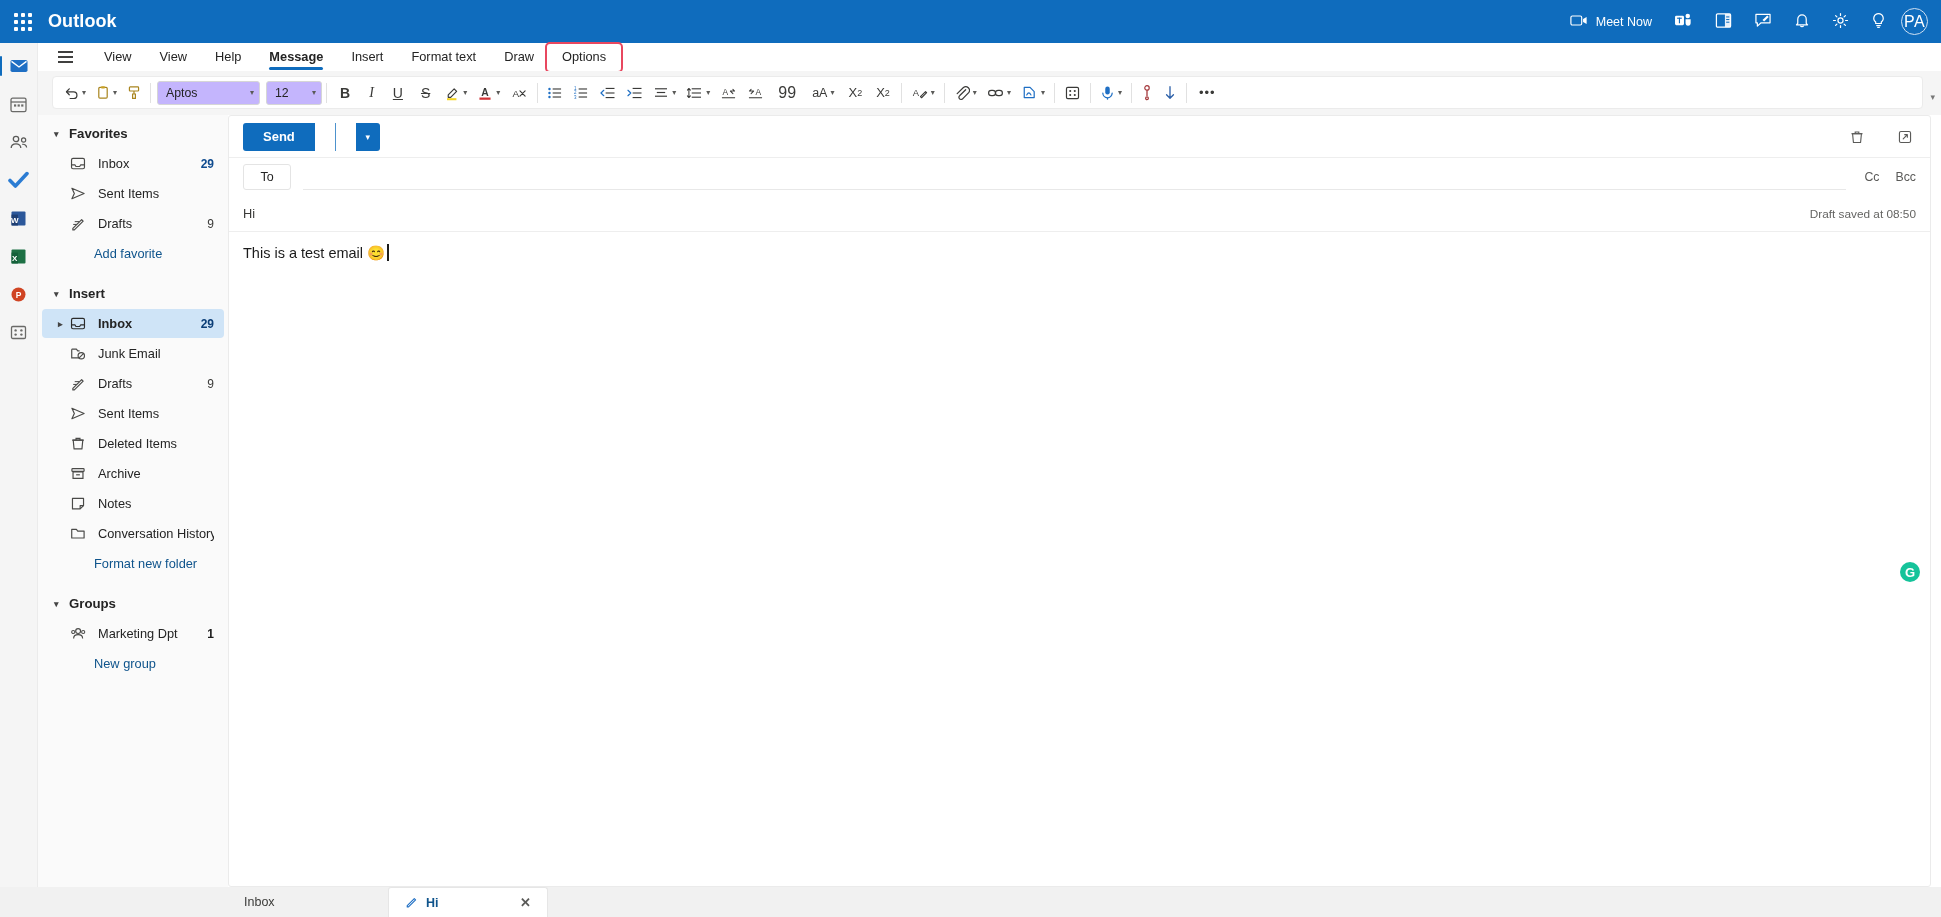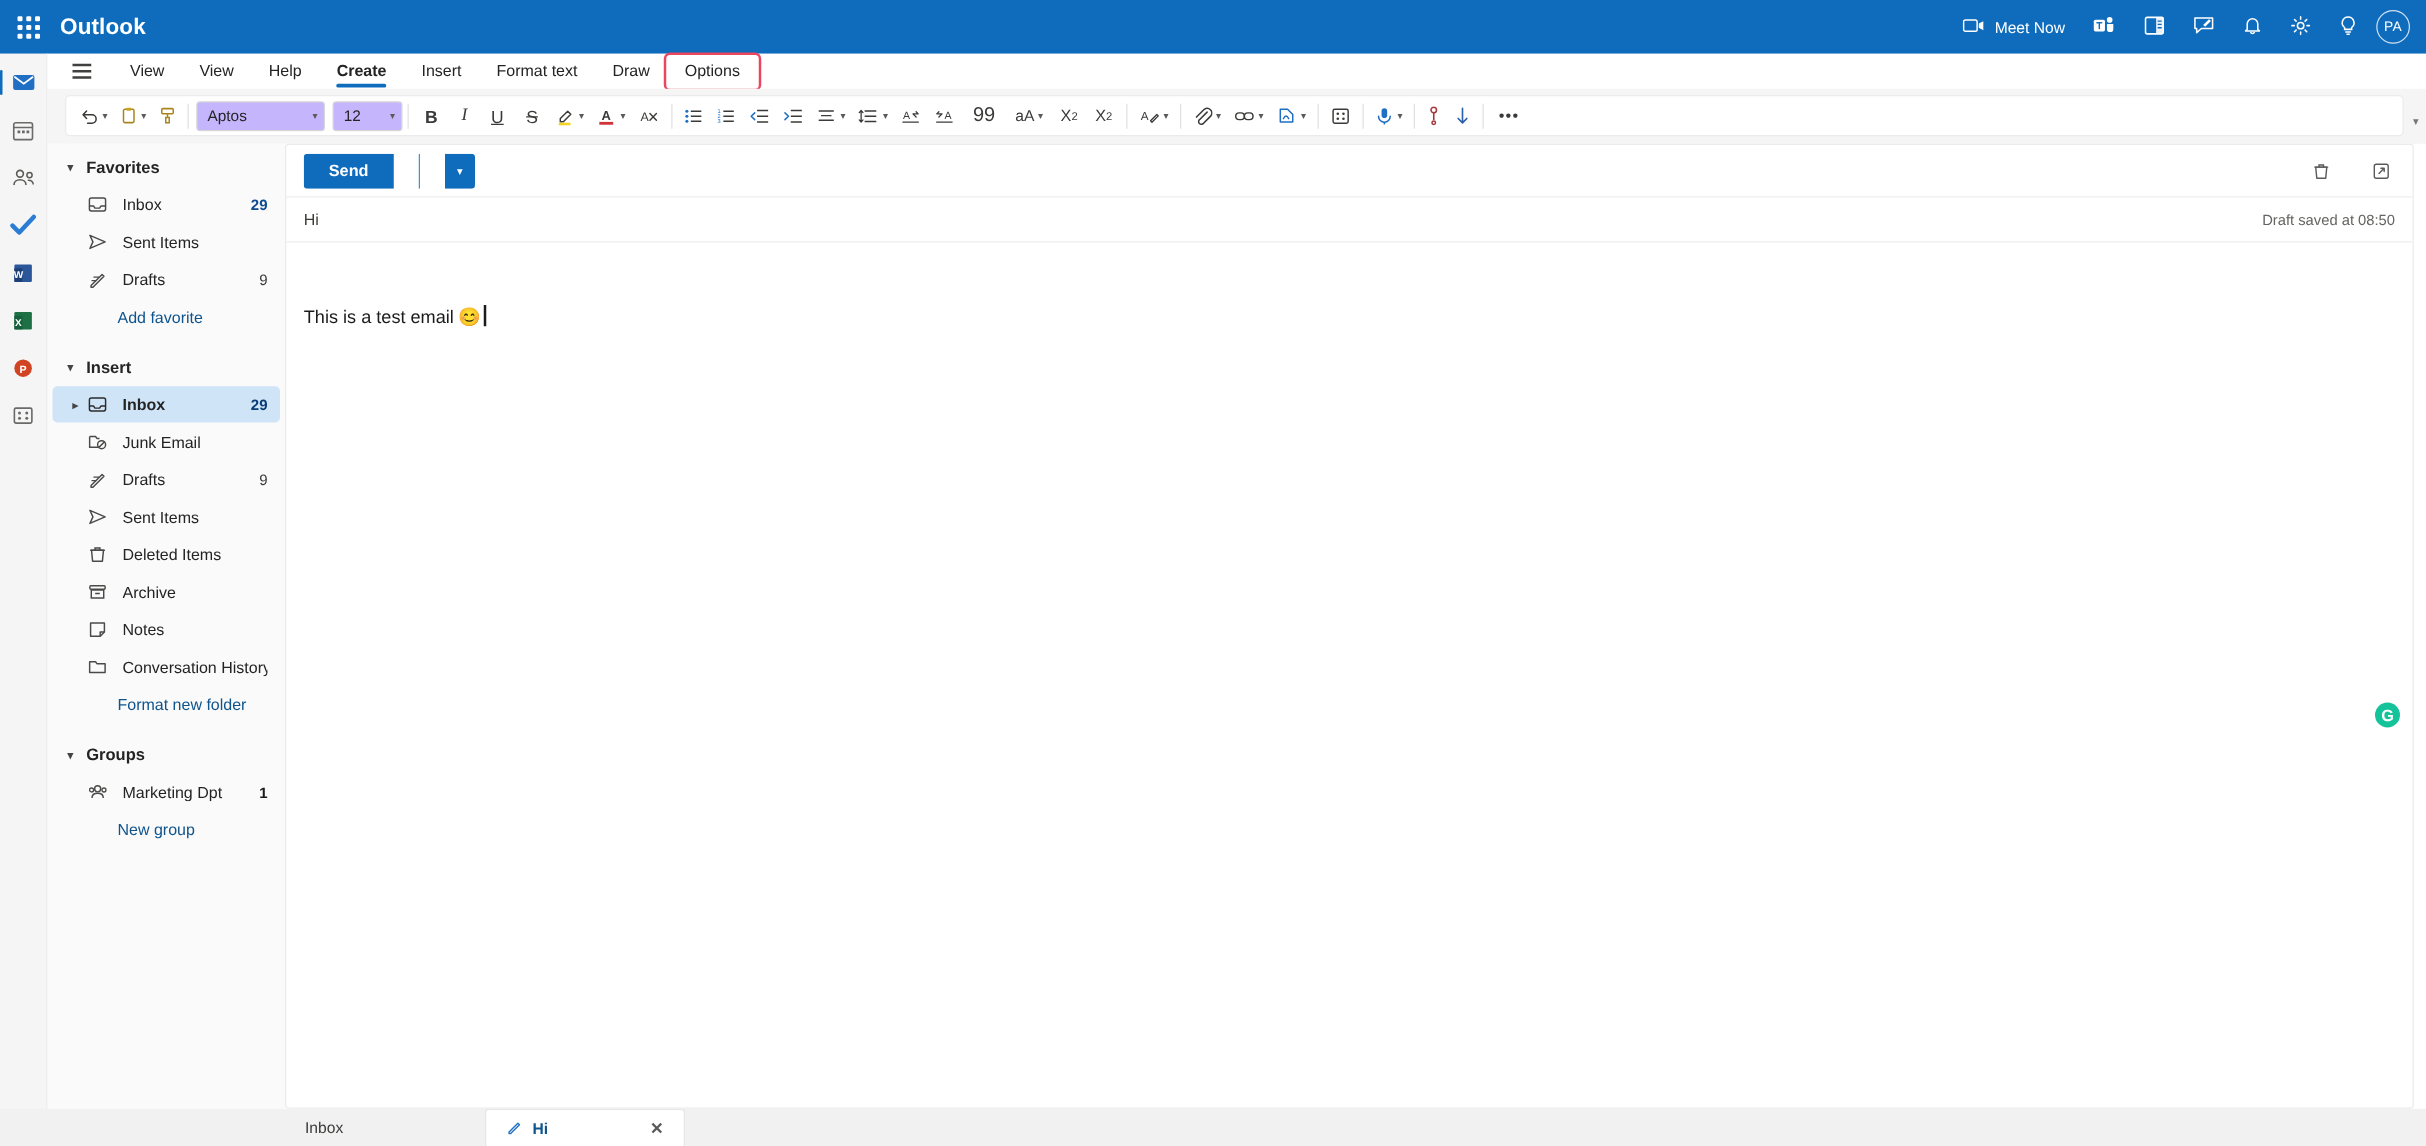--- a/index.html
+++ b/index.html
@@ -40,21 +40,21 @@
   .topright {
     position: absolute; right: 0; top: 0; height: 43px;
     display: flex; align-items: center; gap: 0;
   }
   .tr-item {
     height: 43px; display: flex; align-items: center; gap: 8px;
     padding: 0 11px; color: #fff; font-size: 12.5px; cursor: pointer;
   }
   .avatar {
     width: 27px; height: 27px; border-radius: 50%;
-    border: 1.3px solid #cfe0f2; color: #fff; font-size: 11px;
+    border: 1.3px solid #cfe0f2; color: #fff; font-size: 16px;
     display: flex; align-items: center; justify-content: center;
     margin-right: 13px; margin-left: 4px; letter-spacing: .3px;
   }
 
   
   .ribbon-tabs {
     position: absolute; top: 43px; left: 38px; right: 0; height: 28px;
     background: #fff; display: flex; align-items: center; gap: 0;
   }
   .hamburger {
@@ -389,21 +389,21 @@
 
 <div class="ribbon-tabs">
   <div class="hamburger">
       <i></i>
       <i></i>
       <i></i>
     </div>
   <div class="rtab">View</div>
   <div class="rtab">View</div>
   <div class="rtab">Help</div>
-  <div class="rtab active">Create</div>
+  <div class="rtab active">Message</div>
   <div class="rtab">Insert</div>
   <div class="rtab">Format text</div>
   <div class="rtab">Draw</div>
   <div class="rtab highlight">Options</div>
 </div>
 
 <div class="toolbar-band"></div>
 <div class="toolbar">
 
   <div class="tb">
@@ -810,20 +810,28 @@
       </div>
       <div class="icon-btn">
         <svg width="16" height="16" viewBox="0 0 17 17">
             <rect x="2.6" y="2.6" width="11.8" height="11.8" rx="1.6" fill="none" stroke="#5a5a58" stroke-width="1.2"></rect>
             <path d="M6.6 10.4 11 6M8.2 6H11v2.8" fill="none" stroke="#5a5a58" stroke-width="1.2" stroke-linecap="round" stroke-linejoin="round"></path>
           </svg>
       </div>
     </div>
   </div>
 
+  <div class="c-to-row">
+    <div class="to-chip">To</div>
+    <div class="to-line"></div>
+    <div class="ccbcc">
+      <span>Cc</span>
+      <span>Bcc</span>
+    </div>
+  </div>
 
   <div class="c-subject-row">
     <span class="subj">Hi</span>
     <span class="draft-status">Draft saved at 08:50</span>
   </div>
 
   <div class="c-body">
     <span class="body-text">This is a test email 😊</span><span class="caret-bar"></span>
     <div class="grammarly">G</div>
   </div>

